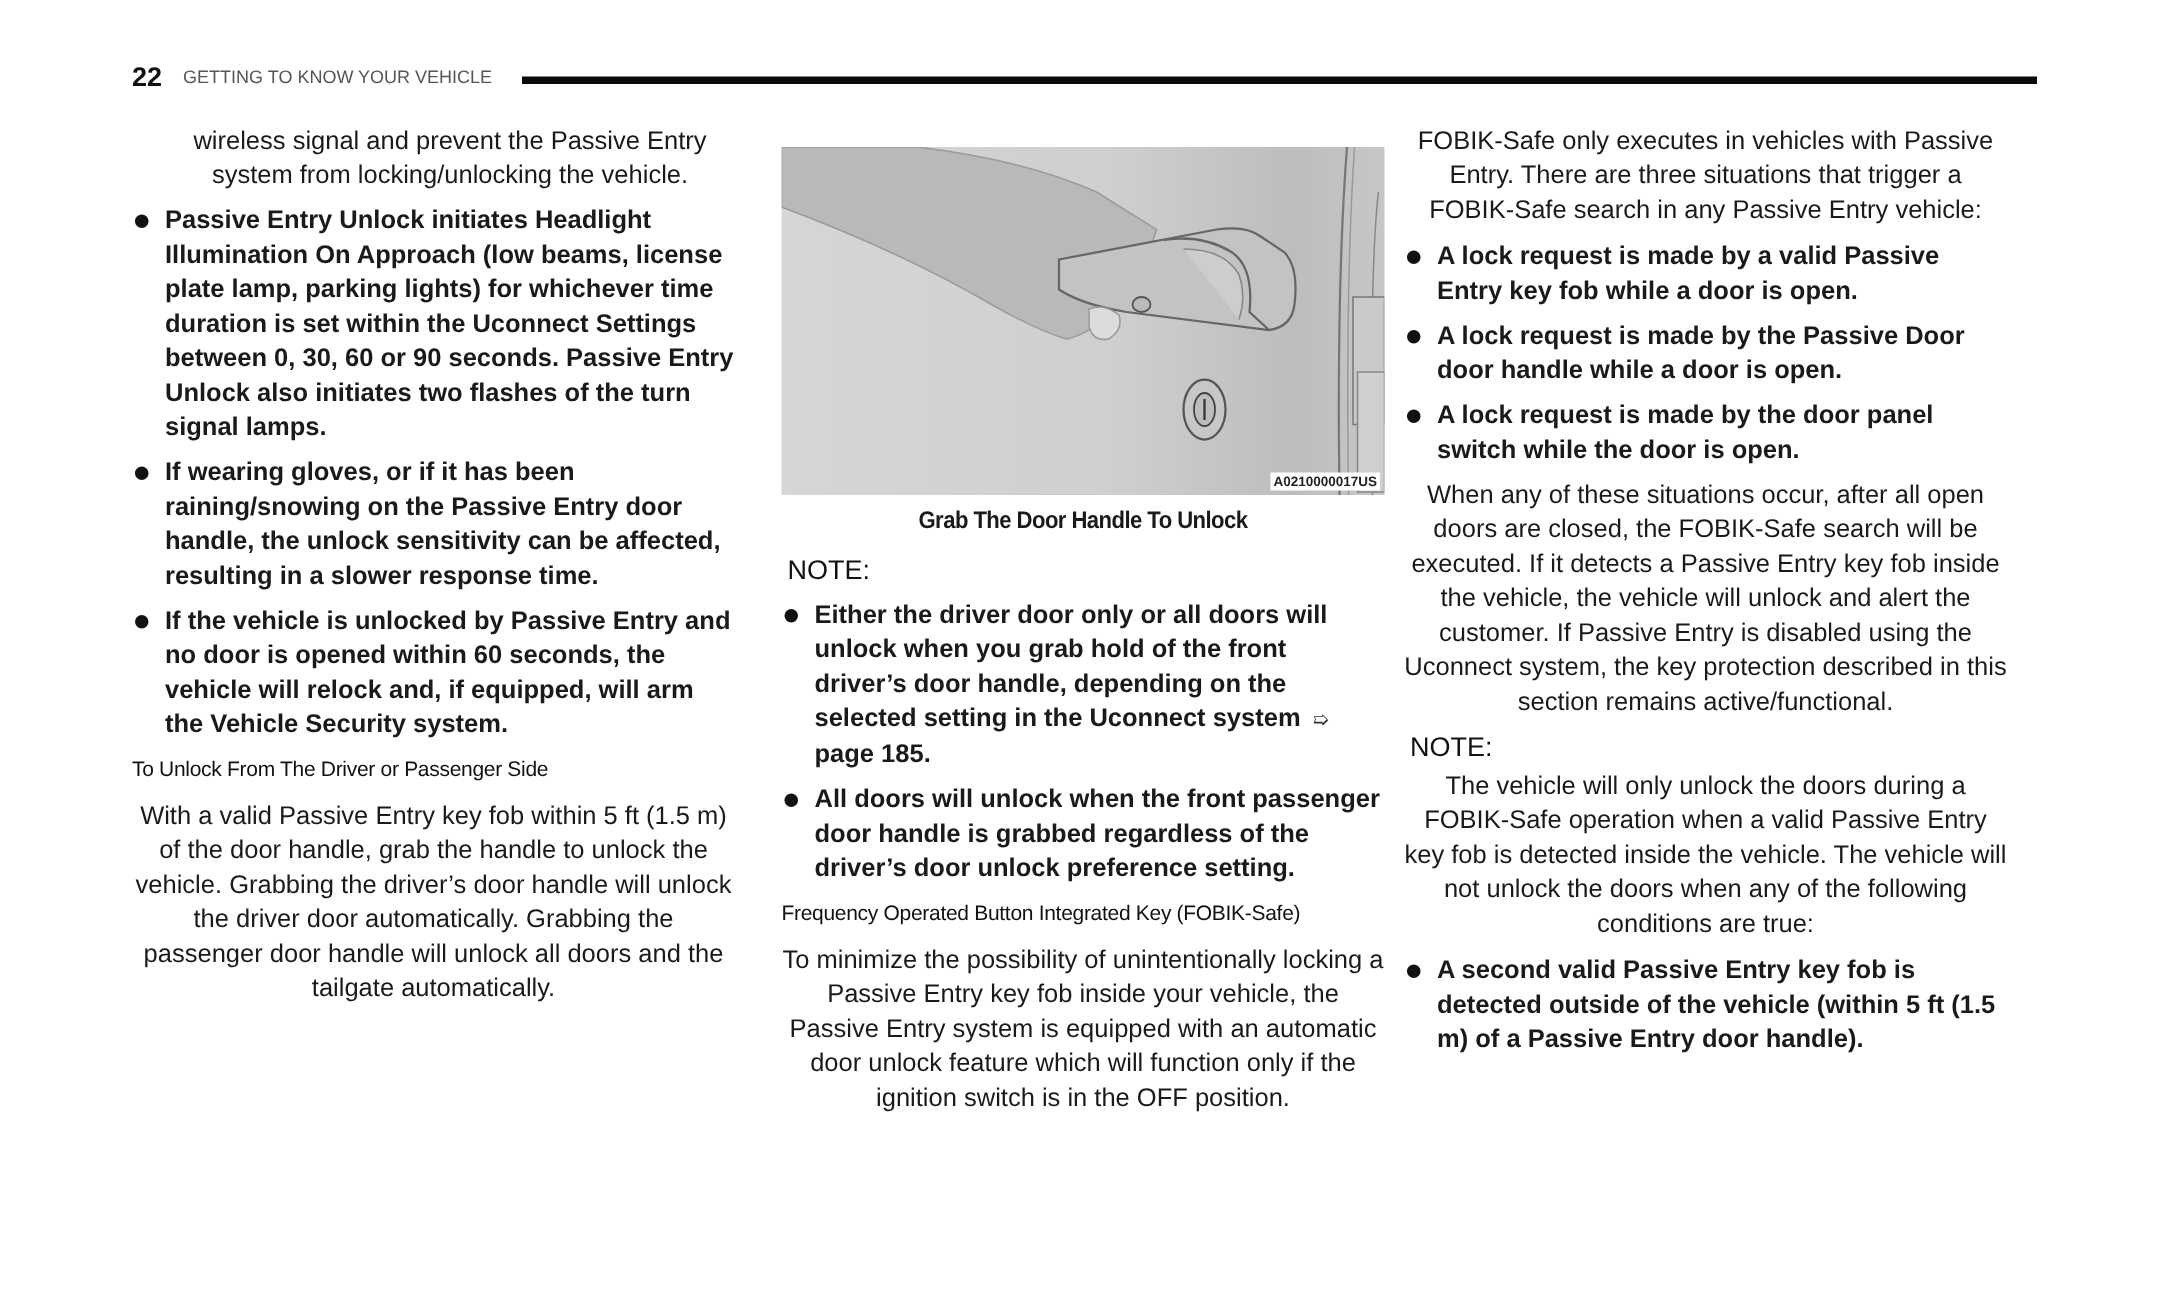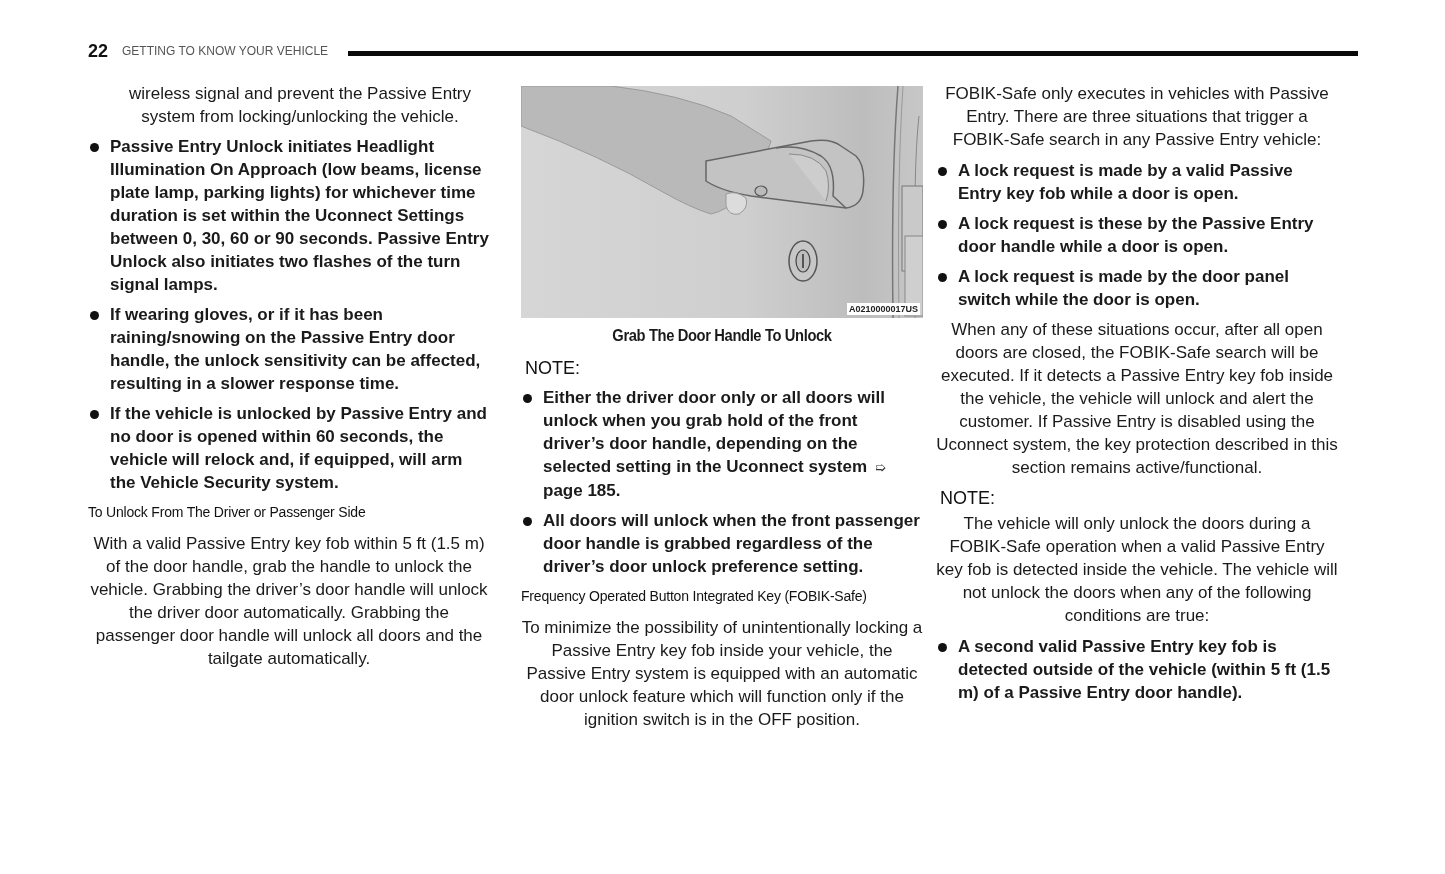--- a/index.html
+++ b/index.html
@@ -87,21 +87,21 @@
       font-size: 18px;
       margin: 10px 0 6px 4px;
       color: #111;
     }
     .figure {
       width: 402px;
       height: 232px;
       position: relative;
       background: linear-gradient(90deg, #d6d6d6 0%, #cfcfcf 55%, #bdbdbd 85%, #c7c7c7 100%);
       overflow: hidden;
-      margin-top: 4px;
+      margin-top: 16px;
     }
     .figure svg { position: absolute; left: 0; top: 0; }
     .figure-code {
       position: absolute;
       right: 3px;
       bottom: 3px;
       background: #ffffff;
       font-size: 9px;
       font-weight: bold;
       padding: 0 2px;
@@ -199,21 +199,21 @@
 
 <div class="column col-3">
   <p>FOBIK-Safe only executes in vehicles with Passive Entry. There are three situations that trigger a FOBIK-Safe search in any Passive Entry vehicle:</p>
   <ul class="bullets">
     <li>
       <span class="dot"></span>
       <span>A lock request is made by a valid Passive Entry key fob while a door is open.</span>
     </li>
     <li>
       <span class="dot"></span>
-      <span>A lock request is these by the Passive Entry door handle while a door is open.</span>
+      <span>A lock request is made by the Passive Door door handle while a door is open.</span>
     </li>
     <li>
       <span class="dot"></span>
       <span>A lock request is made by the door panel switch while the door is open.</span>
     </li>
   </ul>
   <p>When any of these situations occur, after all open doors are closed, the FOBIK-Safe search will be executed. If it detects a Passive Entry key fob inside the vehicle, the vehicle will unlock and alert the customer. If Passive Entry is disabled using the Uconnect system, the key protection described in this section remains active/functional.</p>
   <div class="note-label" style="margin-top:4px;margin-bottom:2px;">NOTE:</div>
   <p>The vehicle will only unlock the doors during a FOBIK-Safe operation when a valid Passive Entry key fob is detected inside the vehicle. The vehicle will not unlock the doors when any of the following conditions are true:</p>
   <ul class="bullets">

